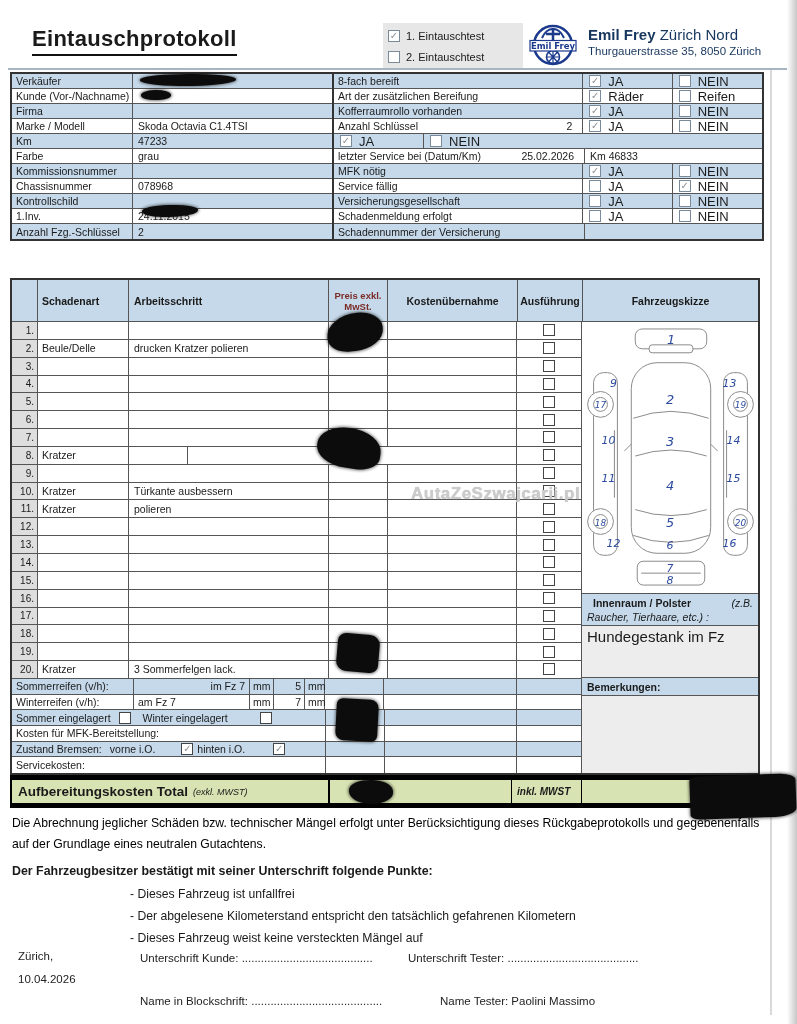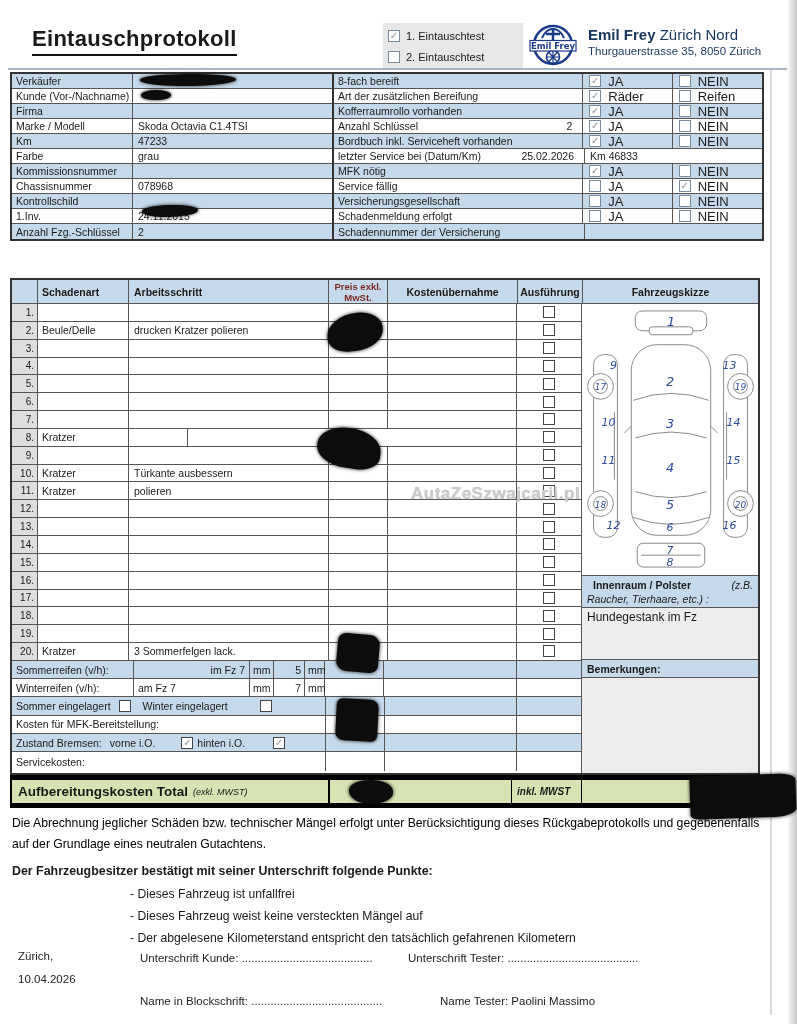--- a/index.html
+++ b/index.html
@@ -32,21 +32,21 @@
   .ir-row{display:flex;height:15px;border-bottom:1px solid #555;font-size:10.5px;align-items:stretch;box-sizing:border-box;}
   .ir-row:last-child{border-bottom:none;}
   .ir-label{width:251px;border-right:1px solid #555;padding:0 10px 0 4px;display:flex;align-items:center;
             justify-content:space-between;box-sizing:border-box;}
   .ir-opt{width:90px;border-right:1px solid #555;display:flex;align-items:center;gap:7px;padding-left:6px;
           font-size:13px;box-sizing:border-box;background:#fff0;}
   .ir-opt:last-child{border-right:none;}
   .ir-span{flex:1;display:flex;align-items:center;padding-left:5px;}
   
   #damage{left:10px;top:278px;width:746px;height:493px;display:flex;flex-direction:column;}
-  .d-head{display:flex;height:24px;background:#c5d9ea;border-bottom:1px solid #555;font-weight:bold;font-size:10.5px;box-sizing:border-box;}
+  .d-head{display:flex;height:42px;background:#c5d9ea;border-bottom:1px solid #555;font-weight:bold;font-size:10.5px;box-sizing:border-box;}
   .d-head>div{display:flex;align-items:center;justify-content:center;text-align:center;border-right:1px solid #555;box-sizing:border-box;}
   .c-no{width:26px;} .c-art{width:91px;justify-content:flex-start!important;padding-left:4px;}
   .c-step{width:200px;justify-content:flex-start!important;padding-left:5px;}
   .c-preis{width:59px;flex-direction:column;line-height:11px;color:#7b2c27;font-size:9.5px;}
   .c-kosten{width:130px;} .c-ausf{width:65px;} .c-skizze{flex:1;border-right:none!important;}
   .d-body{display:flex;flex:1;min-height:0;}
   .d-left{width:570px;border-right:1px solid #555;box-sizing:border-box;display:flex;flex-direction:column;}
   .d-row{display:flex;height:17.85px;border-bottom:1px solid #555;font-size:10.5px;box-sizing:border-box;}
   .d-no{width:26px;background:#dedede;border-right:1px solid #555;display:flex;align-items:center;justify-content:flex-end;
         padding-right:3px;font-size:10px;box-sizing:border-box;}
@@ -65,21 +65,21 @@
   .s-val2{width:31px;justify-content:flex-end;padding-right:3px;}
   .s-mm2{width:20px;padding-left:3px;}
   .s-wide{width:314px;padding-left:4px;gap:8px;}
   .s-preis{width:59px;} .s-kosten{flex:1;} .s-ausf{width:64px;border-right:none;}
   
   .d-right{flex:1;display:flex;flex-direction:column;}
   .sk-cell{height:272px;border-bottom:1px solid #555;display:flex;align-items:center;justify-content:center;box-sizing:border-box;background:#fff;}
   .innen-h{height:32px;background:#c5d9ea;border-bottom:1px solid #555;box-sizing:border-box;font-size:10.5px;padding:2px 5px;line-height:14px;}
   .innen-h .r1{display:flex;justify-content:space-between;padding-left:6px;}
   .innen-h .t{font-weight:bold;} .it{font-style:italic;}
-  .innen-c{height:52px;background:#ededed;border-bottom:1px solid #555;box-sizing:border-box;font-size:12px;padding:2px 5px;}
+  .innen-c{height:52px;background:#ededed;border-bottom:1px solid #555;box-sizing:border-box;font-size:15px;padding:2px 5px;}
   .bem-h{height:18px;background:#c5d9ea;border-bottom:1px solid #555;box-sizing:border-box;font-size:10.5px;font-weight:bold;
          display:flex;align-items:center;padding-left:5px;}
   .bem-c{flex:1;background:#ededed;}
   
   #total{position:absolute;left:10px;top:775px;width:750px;height:33px;box-sizing:border-box;background:#d7e3b2;
          border-top:5px solid #000;border-bottom:5px solid #000;border-left:2px solid #000;border-right:2px solid #000;
          display:flex;align-items:stretch;}
   .tot-label{width:318px;display:flex;align-items:center;padding-left:6px;gap:5px;border-right:2px solid #000;box-sizing:border-box;}
   .tot-label b{font-size:13.5px;}
   .tot-sub{font-size:9px;font-style:italic;}
@@ -233,23 +233,20 @@
         <div class="ir-opt">
           <span class="cb checked">✓</span>
           <span>JA</span>
         </div>
         <div class="ir-opt">
           <span class="cb"></span>
           <span>NEIN</span>
         </div>
       </div>
       <div class="ir-row blue">
-        <div class="ir-label">
-          <span>Bordbuch inkl. Serviceheft vorhanden</span>
-        </div>
         <div class="ir-opt">
           <span class="cb checked">✓</span>
           <span>JA</span>
         </div>
         <div class="ir-opt">
           <span class="cb"></span>
           <span>NEIN</span>
         </div>
       </div>
       <div class="ir-row">
@@ -670,22 +667,22 @@
     </div>
     <div class="tot-val1"></div>
     <div class="tot-incl">inkl. MWST</div>
     <div class="tot-val2"></div>
   </div>
 
   <div class="legal">Die Abrechnung jeglicher Schäden bzw. technischer Mängel erfolgt unter Berücksichtigung dieses Rückgabeprotokolls und gegebenenfalls auf der Grundlage eines neutralen Gutachtens.</div>
   <div class="confirm-title">Der Fahrzeugbesitzer bestätigt mit seiner Unterschrift folgende Punkte:</div>
   <div class="points">
     <div>- Dieses Fahrzeug ist unfallfrei</div>
+    <div>- Der abgelesene Kilometerstand entspricht den tatsächlich gefahrenen Kilometern</div>
     <div>- Dieses Fahrzeug weist keine versteckten Mängel auf</div>
-    <div>- Der abgelesene Kilometerstand entspricht den tatsächlich gefahrenen Kilometern</div>
   </div>
 
   <div class="sig" style="left:18px;top:950px;">Zürich,</div>
   <div class="sig" style="left:18px;top:973px;">10.04.2026</div>
   <div class="sig" style="left:140px;top:952px;">
     <span>Unterschrift Kunde:</span>
     <span>.........................................</span>
   </div>
   <div class="sig" style="left:408px;top:952px;">
     <span>Unterschrift Tester:</span>

